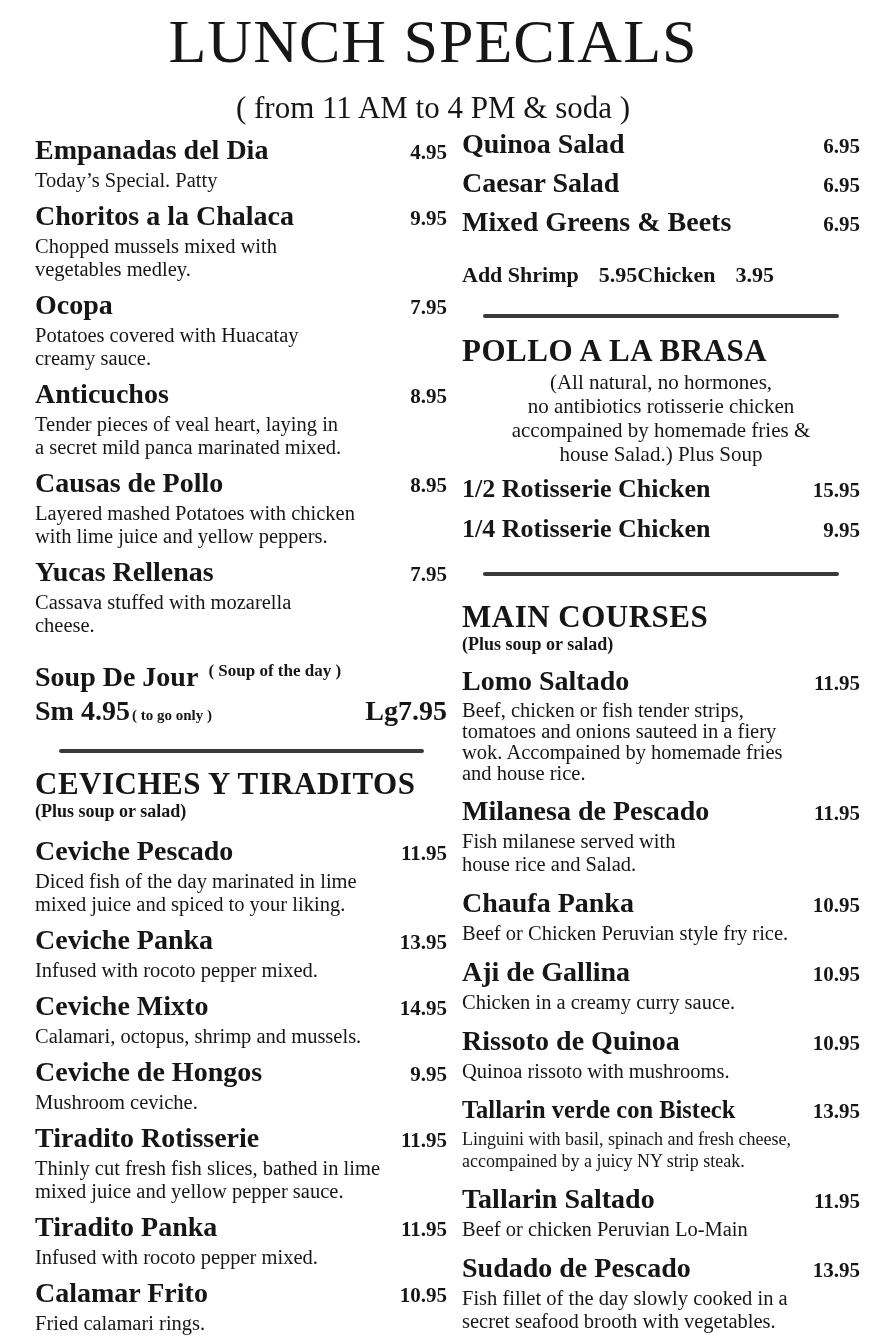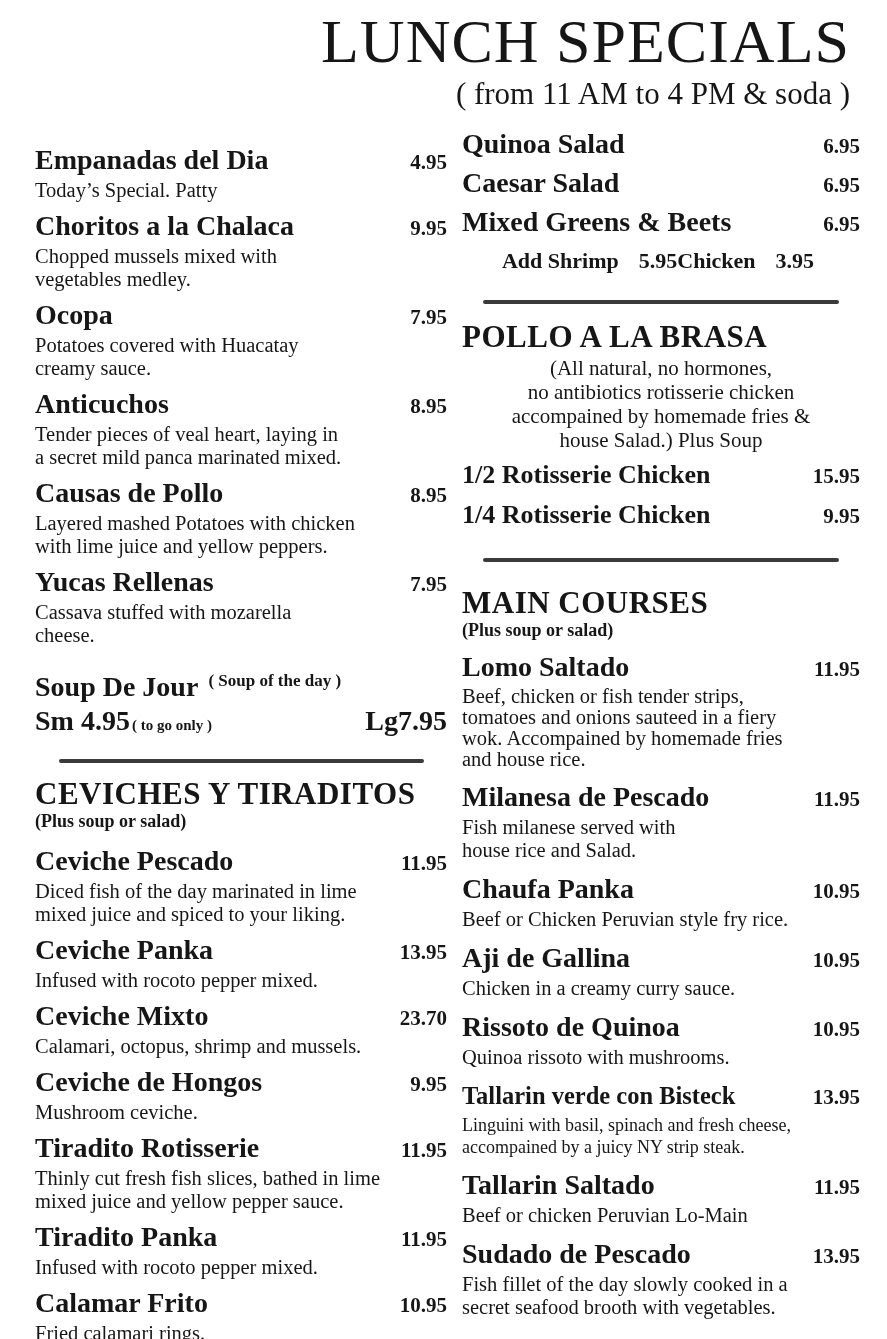--- a/index.html
+++ b/index.html
@@ -1,23 +1,23 @@
 <!DOCTYPE html>
 <html><head>
 <meta charset="utf-8">
 <style>
   html,body{margin:0;padding:0}
   body{
     width:887px;height:1339px;background:#ffffff;color:#161616;
     position:relative;overflow:hidden;
     font-family:"Liberation Serif","DejaVu Serif",serif;
   }
-  .header{position:absolute;top:8px;left:0;width:850px;text-align:right}
+  .header{position:absolute;top:8px;left:8px;width:850px;text-align:center}
   .title{font-size:62px;line-height:66px;letter-spacing:1px;font-weight:500}
-  .subtitle{font-size:31px;line-height:36px;margin-top:2px}
+  .subtitle{font-size:31px;line-height:36px;margin-top:16px}
 
   .col{position:absolute;top:128px}
   .col-left{left:35px;width:412px}
   .col-right{left:462px;width:398px}
 
   .menu-item{margin-top:8px}
   .item-row{display:flex;justify-content:space-between;align-items:baseline}
   .item-name{font-weight:bold;font-size:28px;line-height:32px;white-space:pre}
   .item-price{font-weight:bold;font-size:21px;line-height:32px;margin-left:8px}
   .item-desc{font-size:20.5px;line-height:23px;white-space:pre;margin-top:1px}
@@ -28,22 +28,22 @@
   .divider{height:4px;background:#3a3a3a;border-radius:2px}
   .divider-left{width:365px;margin:22px auto 14px auto}
   .divider-right{width:356px;margin:26px auto 16px auto}
 
   .section-heading{font-size:31px;font-weight:bold;line-height:34px;letter-spacing:.5px}
   .section-subheading{font-size:18px;font-weight:bold;line-height:20px}
   .note-block{font-size:21px;line-height:24px;text-align:center;white-space:pre-line;margin-top:2px}
 
   .salad-list .item-row{margin-bottom:5px}
   .salad-list .item-name,.salad-list .item-price{line-height:32px}
-  .addon-row{display:flex;justify-content:center;align-items:baseline;
-             font-size:22px;font-weight:bold;margin-top:8px;padding-right:6px}
+  .addon-row{display:flex;justify-content:flex-start;align-items:baseline;
+             font-size:22px;font-weight:bold;margin-top:22px;padding-right:6px}
   .addon-pair{display:flex;align-items:baseline;gap:20px}
   .pollo-heading{margin-top:6px}
   .mains .menu-item{margin-top:11px}
   .ceviche-list{margin-top:14px}
 
   .soup-row1{display:flex;align-items:flex-start;margin-top:24px}
   .soup-name{font-weight:bold;font-size:28px;line-height:32px}
   .soup-note{font-weight:bold;font-size:17px;margin-left:10px}
   .soup-row2{display:flex;align-items:baseline;margin-top:2px}
   .soup-sm{font-weight:bold;font-size:28px;line-height:32px}
@@ -53,21 +53,21 @@
 </head>
 <body>
 
 <div class="header">
   <div class="title">LUNCH SPECIALS</div>
   <div class="subtitle">( from 11 AM to 4 PM &amp; soda )</div>
 </div>
 
 <div class="col col-left">
 
-  <div class="menu-item" style="margin-top:16px">
+  <div class="menu-item" style="margin-top:6px">
     <div class="item-row">
       <span class="item-name">Empanadas del Dia</span>
       <span class="item-price">4.95</span>
     </div>
     <div class="item-desc">Today’s Special. Patty</div>
   </div>
 
   <div class="menu-item">
     <div class="item-row">
       <span class="item-name">Choritos a la Chalaca</span>
@@ -142,21 +142,21 @@
     <div class="menu-item">
       <div class="item-row">
         <span class="item-name">Ceviche Panka</span>
         <span class="item-price">13.95</span>
       </div>
       <div class="item-desc">Infused with rocoto pepper mixed.</div>
     </div>
     <div class="menu-item">
       <div class="item-row">
         <span class="item-name">Ceviche Mixto</span>
-        <span class="item-price">23.70</span>
+        <span class="item-price">14.95</span>
       </div>
       <div class="item-desc">Calamari, octopus, shrimp and mussels.</div>
     </div>
     <div class="menu-item">
       <div class="item-row">
         <span class="item-name">Ceviche de Hongos</span>
         <span class="item-price">9.95</span>
       </div>
       <div class="item-desc">Mushroom ceviche.</div>
     </div>

